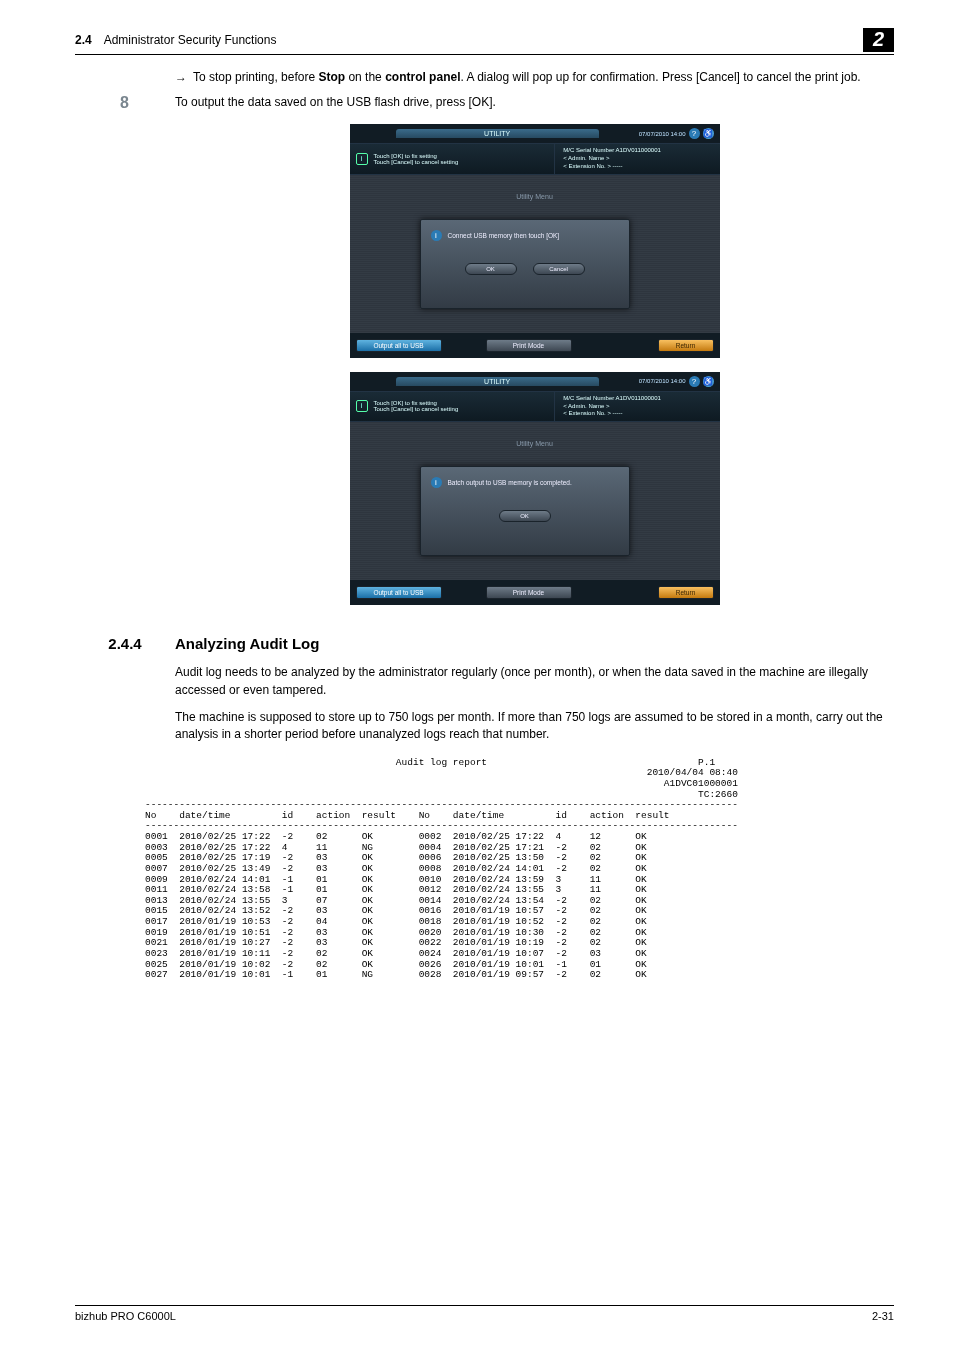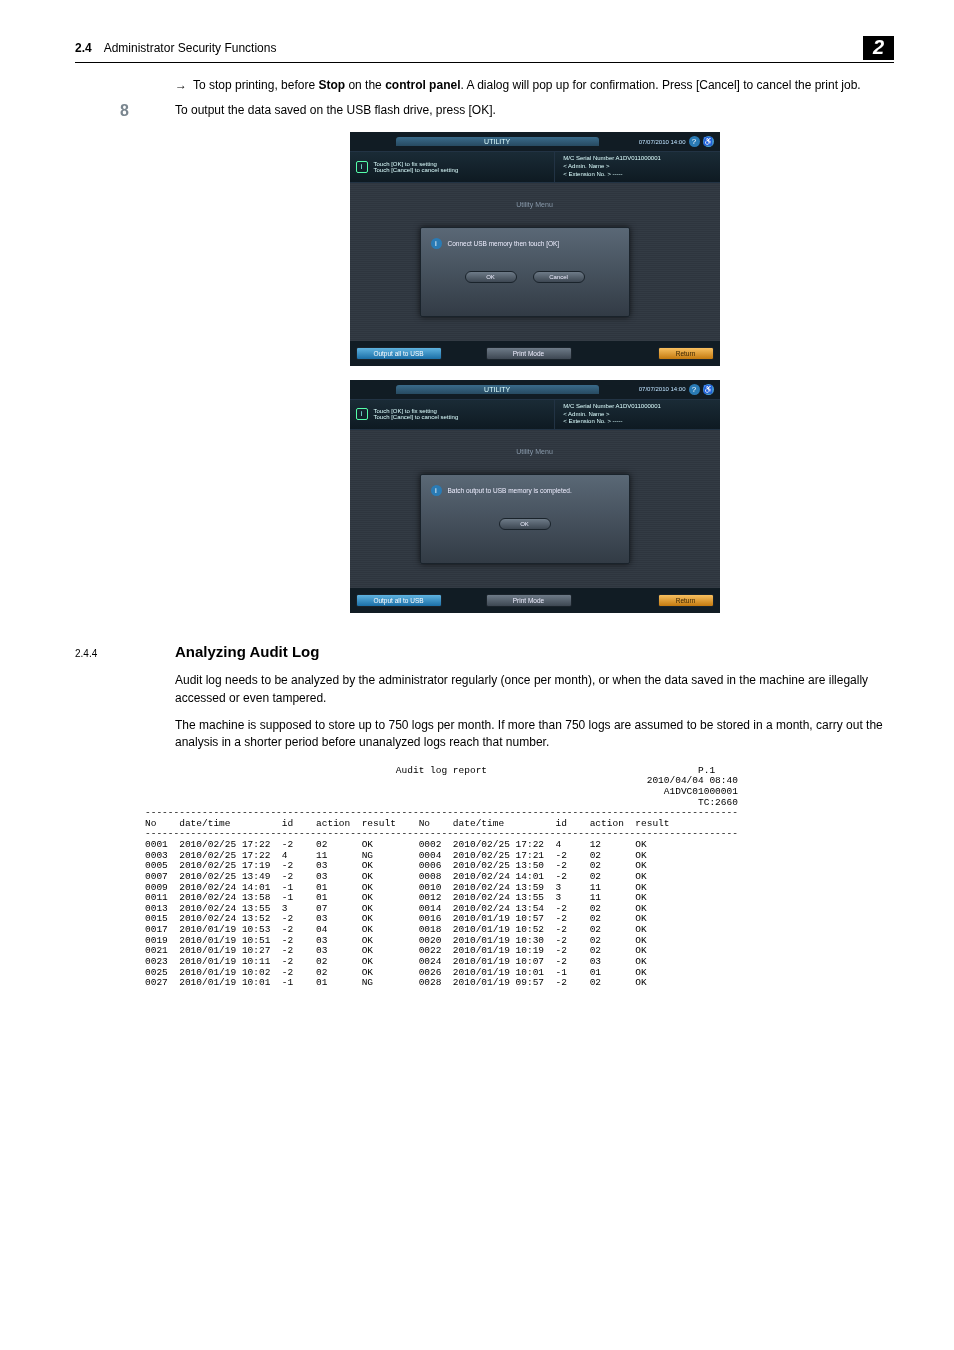--- a/index.html
+++ b/index.html
@@ -1,17 +1,17 @@
 <!DOCTYPE html>
 <html><head>
 <meta charset="utf-8">
 <style>
   * { box-sizing: border-box; margin: 0; padding: 0; }
   html, body { width: 954px; font-family: Arial, Helvetica, sans-serif; font-size: 12px; color: #000; background: #fff; }
-  .page { width: 954px; min-height: 1350px; padding: 36px 60px 20px 75px; position: relative; }
+  .page { width: 954px; min-height: 1350px; padding: 28px 60px 20px 75px; position: relative; }
   .header-row { display: flex; align-items: center; border-bottom: 1px solid #000; padding-bottom: 2px; margin-bottom: 14px; }
   .header-sec { font-weight: bold; font-size: 12px; }
   .header-title { font-weight: normal; font-size: 12px; margin-left: 12px; }
   .header-chapter { margin-left: auto; background: #000; color: #fff; font-style: italic; font-weight: bold; font-size: 20px; padding: 0 10px 2px 10px; line-height: 22px; }
   .content { margin-left: 100px; margin-right: 0; }
   .arrow-item { position: relative; padding-left: 18px; margin-bottom: 6px; line-height: 1.45; }
   .arrow-item::before { content: "\2192"; position: absolute; left: 0; top: 0; font-weight: bold; }
   .step-row { display: flex; align-items: flex-start; margin-top: 8px; margin-bottom: 12px; }
   .step-num { width: 24px; text-align: right; font-weight: bold; font-size: 16px; color: #7a868f; margin-left: -70px; margin-right: 46px; }
   .step-text { flex: 1; line-height: 1.45; }
@@ -31,21 +31,21 @@
   .ss-dialog-txt { display:flex; align-items:center; font-size:6.5px; color:#eef; padding:10px 10px 0 10px;}
   .ss-dialog-i { width:11px;height:11px;border-radius:50%;background:#2a7bb5;color:#fff;text-align:center;font-size:8px;line-height:11px;margin-right:6px;}
   .ss-dialog-btns { display:flex; justify-content:center; gap:16px; margin-top:22px;}
   .ss-dbtn { width:52px; height:12px; background: linear-gradient(#6e7b88,#3d4752); border:1px solid #1a232b; border-radius:6px; font-size:6px; color:#eef; text-align:center; line-height:10px;}
   .ss-footer { display:flex; align-items:center; padding:6px; gap:10px; background:#111c24;}
   .ss-fbtn { height:13px; border:1px solid #1a232b; border-radius:2px; font-size:6.5px; text-align:center; line-height:11px; padding:0 8px;}
   .ss-fbtn.blue { background: linear-gradient(#5fb3e0,#1b6fa7); color:#fff; min-width:86px;}
   .ss-fbtn.gray { background: linear-gradient(#6e7b88,#3d4752); color:#eef; min-width:86px; margin:0 auto 0 34px;}
   .ss-fbtn.orange { background: linear-gradient(#f8c060,#c47a0f); color:#3a2400; min-width:56px; margin-left:auto;}
   .h3-row { display:flex; align-items:baseline; margin-top: 30px; margin-bottom: 12px; }
-  .h3-num { font-weight: normal; font-size: 10px; width: 100px; margin-left: -100px; }
+  .h3-num { font-weight: bold; font-size: 15px; width: 100px; margin-left: -100px; text-align: center; }
   .h3-title { font-weight: bold; font-size: 15px; }
   .para { margin-bottom: 10px; line-height: 1.45; }
   .audit { font-family: Liberation Mono, monospace; font-size: 9.5px; white-space: pre; margin: 14px -10px 0 -30px; line-height: 1.12; }
   .footer { position: absolute; bottom: 28px; left: 75px; right: 60px; border-top: 1px solid #000; display: flex; padding-top: 4px; font-size: 11px; }
   .footer-right { margin-left: auto; }
 </style>
 </head>
 <body>
 
 <div class="page">
@@ -183,14 +183,18 @@
 0017  2010/01/19 10:53  -2    04      OK        0018  2010/01/19 10:52  -2    02      OK      
 0019  2010/01/19 10:51  -2    03      OK        0020  2010/01/19 10:30  -2    02      OK      
 0021  2010/01/19 10:27  -2    03      OK        0022  2010/01/19 10:19  -2    02      OK      
 0023  2010/01/19 10:11  -2    02      OK        0024  2010/01/19 10:07  -2    03      OK      
 0025  2010/01/19 10:02  -2    02      OK        0026  2010/01/19 10:01  -1    01      OK      
 0027  2010/01/19 10:01  -1    01      NG        0028  2010/01/19 09:57  -2    02      OK      
 </div>
 
   </div>
 
+  <div class="footer">
+    <span>bizhub PRO C6000L</span>
+    <span class="footer-right">2-31</span>
+  </div>
 
 </div>
 
 </body></html>

